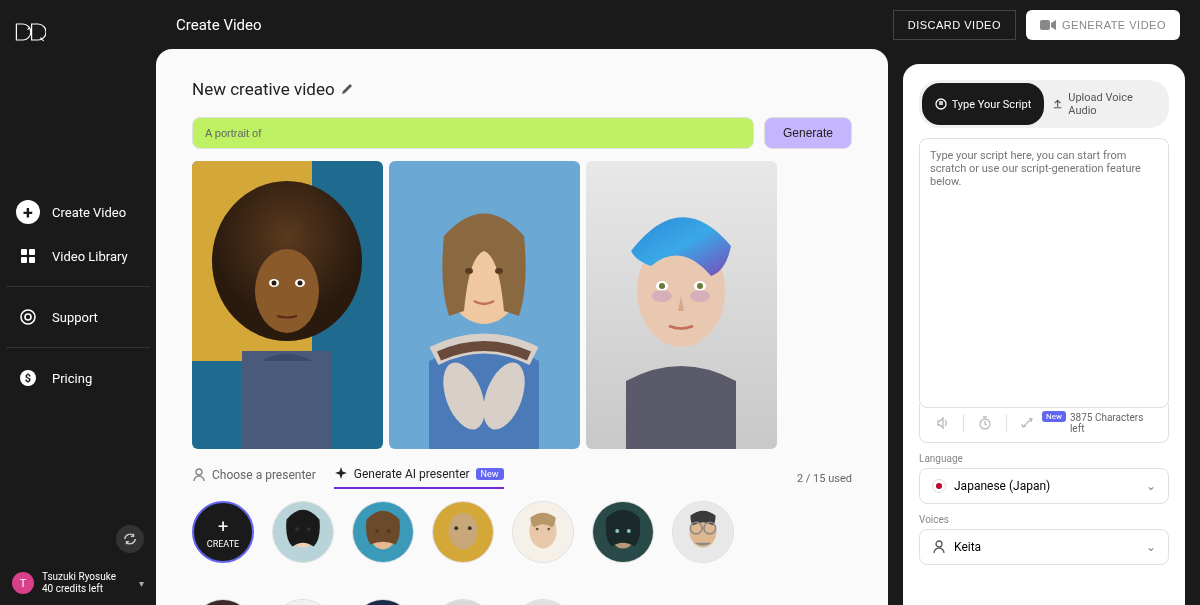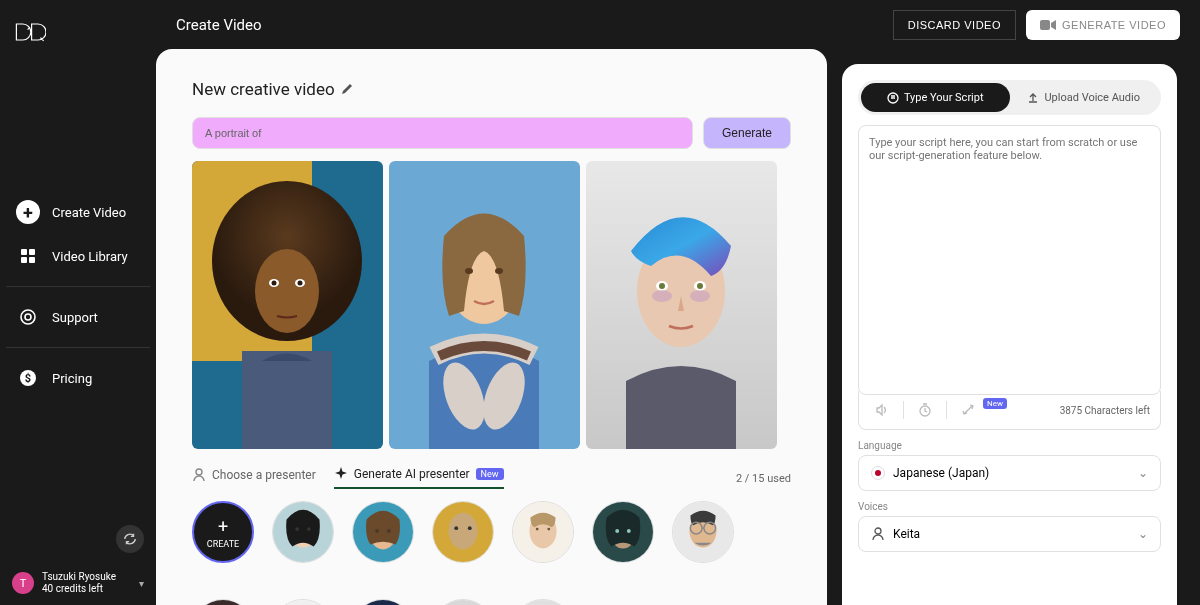--- a/index.html
+++ b/index.html
@@ -18,38 +18,38 @@
 .user-row { display: flex; align-items: center; gap: 8px; }
 .avatar-circle { width: 22px; height: 22px; border-radius: 50%; background: #d9408b; color: #fff; font-size: 11px; display: flex; align-items: center; justify-content: center; }
 .user-info { color: #fff; font-size: 10px; line-height: 1.2; flex: 1; }
 .user-caret { color: #aaa; font-size: 10px; }
 .topbar { position: absolute; top: 0; left: 156px; right: 0; height: 49px; background: #1a1a1a; display: flex; align-items: center; padding: 0 20px; }
 .page-title { color: #fff; font-size: 15px; }
 .topbar-right { margin-left: auto; display: flex; gap: 10px; }
 .btn-discard { background: #1a1a1a; color: #fff; border: 1px solid #444; border-radius: 0; padding: 8px 14px; font-size: 11px; letter-spacing: 0.5px; cursor: pointer; }
 .btn-generate-video { background: #ffffff; color: #888; border: none; border-radius: 6px; padding: 8px 14px; font-size: 11px; letter-spacing: 0.5px; cursor: pointer; display: flex; align-items: center; gap: 6px; }
 .main-wrap { flex: 1; display: flex; margin-left: 0; }
-.content-col { flex: 1; margin-top: 49px; display: flex; gap: 15px; padding-right: 23px; padding-bottom: 0; }
+.content-col { flex: 1; margin-top: 49px; display: flex; gap: 15px; padding-right: 15px; padding-bottom: 0; }
 .main-panel { background: #fafafa; border-radius: 16px 16px 0 0; flex: 1; padding: 30px 36px 0 36px; overflow: hidden; }
 .video-title-row { display: flex; align-items: center; gap: 6px; margin-bottom: 18px; }
 .video-title { font-size: 17px; color: #222; }
 .prompt-row { display: flex; gap: 10px; margin-bottom: 12px; }
-.prompt-input { flex: 1; border: 1px solid #e0e0e0; background: #f0abfc; border-radius: 8px; padding: 8px 12px; font-size: 11px; color: #666; }
+.prompt-input { flex: 1; border: 1px solid #e0e0e0; background: #bef264; border-radius: 8px; padding: 8px 12px; font-size: 11px; color: #666; }
 .btn-generate { border: 1px solid #e0e0e0; background: #c4b5fd; border-radius: 8px; padding: 8px 18px; font-size: 12px; color: #222; cursor: pointer; }
 .image-row { display: flex; gap: 6px; margin-bottom: 18px; }
 .gen-img { width: 191px; height: 288px; border-radius: 6px; }
 .tabs-row { display: flex; align-items: center; gap: 18px; margin-bottom: 12px; }
 .tab { display: flex; align-items: center; gap: 6px; font-size: 12px; color: #666; padding-bottom: 6px; cursor: pointer; }
-.tab.active { color: #222; border-bottom: 2px solid #14532d; }
+.tab.active { color: #222; border-bottom: 2px solid #6d28d9; }
 .badge-new { background: #6366f1; color: #fff; font-size: 9px; padding: 1px 5px; border-radius: 3px; }
 .used-text { margin-left: auto; font-size: 11px; color: #666; }
 .avatar-grid { display: flex; flex-wrap: wrap; gap: 18px; }
 .create-circle { width: 62px; height: 62px; border-radius: 50%; background: #1a1a1a; color: #fff; display: flex; flex-direction: column; align-items: center; justify-content: center; font-size: 9px; border: 2px solid #6366f1; cursor: pointer; gap: 2px; }
 .avatar-item { width: 62px; height: 62px; border-radius: 50%; border: 1px solid #ddd; cursor: pointer; overflow: hidden; }
-.script-panel { width: 335px; background: #fff; border-radius: 16px 16px 0 0; padding: 16px; margin-top: 15px; display: flex; flex-direction: column; }
+.script-panel { width: 282px; background: #fff; border-radius: 16px 16px 0 0; padding: 16px; margin-top: 15px; display: flex; flex-direction: column; }
 .script-tabs { display: flex; background: #f0f0f0; border-radius: 20px; padding: 3px; margin-bottom: 10px; }
 .script-tab { flex: 1; display: flex; align-items: center; justify-content: center; gap: 5px; font-size: 11px; padding: 8px; border-radius: 18px; cursor: pointer; color: #555; }
 .script-tab.active { background: #1a1a1a; color: #fff; }
 .script-textarea { border: 1px solid #e0e0e0; border-radius: 8px; padding: 10px; font-size: 11px; color: #999; height: 270px; resize: none; width: 100%; font-family: inherit; }
 .textarea-footer { border: 1px solid #e0e0e0; border-top: none; border-radius: 0 0 8px 8px; margin-top: -4px; padding: 6px 10px; display: flex; align-items: center; gap: 4px; }
 .tf-icon { width: 26px; height: 26px; display: flex; align-items: center; justify-content: center; color: #bbb; cursor: pointer; }
 .tf-divider { width: 1px; height: 18px; background: #e0e0e0; margin: 0 4px; }
 .badge-new-sm { background: #6366f1; color: #fff; font-size: 8px; padding: 1px 4px; border-radius: 3px; margin-left: -2px; margin-top: -14px; }
 .char-count { margin-left: auto; font-size: 10px; color: #666; }
 .field-label { font-size: 10px; color: #888; margin: 10px 0 4px; }

